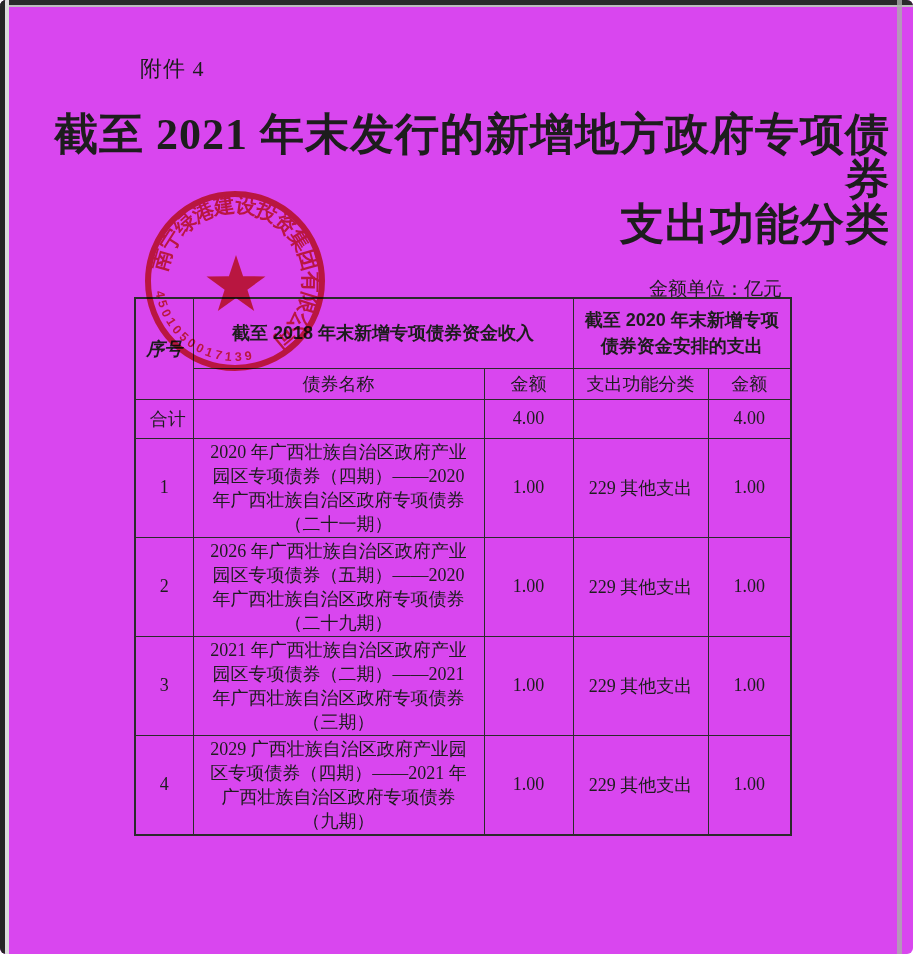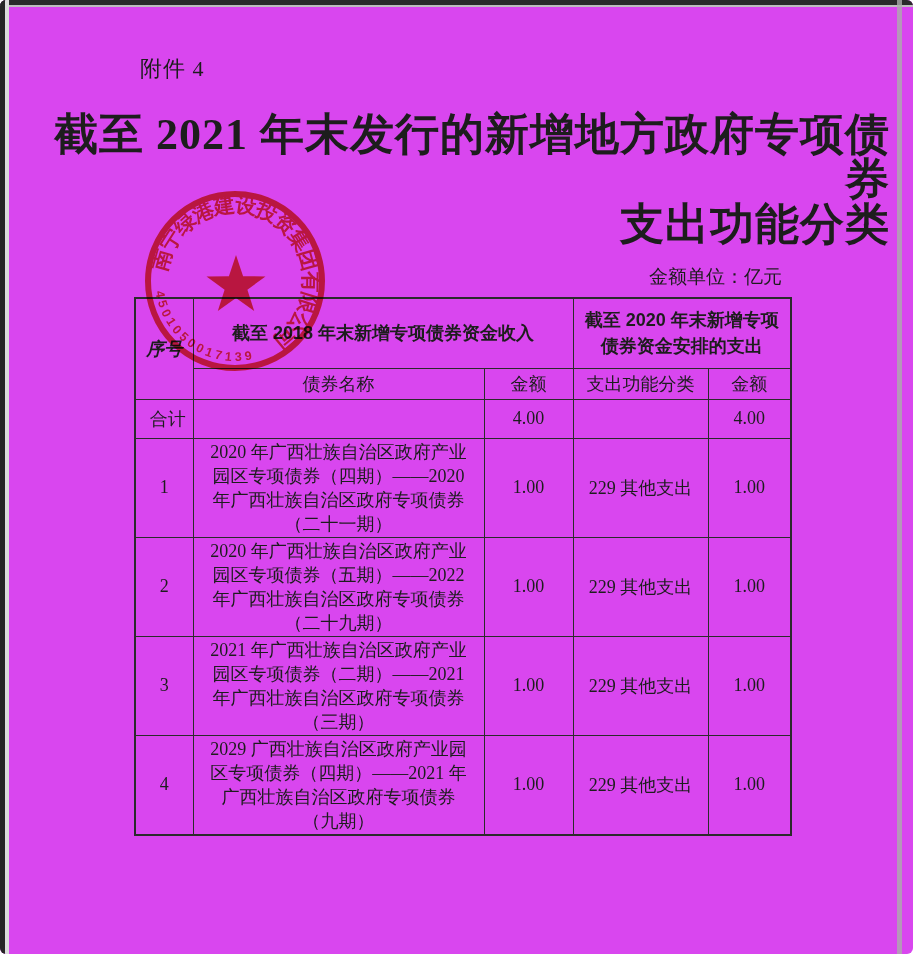--- a/index.html
+++ b/index.html
@@ -18,21 +18,21 @@
   .attachment {
     position:absolute; left:140px; top:54px; font-size:22px; letter-spacing:1px;
     font-family:"Liberation Serif", serif;
   }
   .title-block {
     position:absolute; left:40px; top:112px; width:850px; text-align:right;
     font-weight:bold; font-size:44px; line-height:45px;
     font-family:"Liberation Serif", serif; letter-spacing:1px;
   }
   .unit-note {
-    position:absolute; left:560px; top:264px; width:222px; text-align:right;
+    position:absolute; left:560px; top:276px; width:222px; text-align:right;
     font-size:19px; font-family:"Liberation Serif", serif;
   }
 
   table.bond-table {
     position:absolute; left:134px; top:297px; width:656px;
     border-collapse:collapse; table-layout:fixed;
     border:2px solid #2b2b2b;
   }
   table.bond-table td {
     border:1.5px solid #2b2b2b; vertical-align:middle; text-align:center;
@@ -101,21 +101,21 @@
       </tr>
       <tr class="datarow">
         <td>1</td>
         <td class="bond-cell">2020 年广西壮族自治区政府产业园区专项债券（四期）——2020 年广西壮族自治区政府专项债券（二十一期）</td>
         <td class="num-cell">1.00</td>
         <td class="class-cell">229 其他支出</td>
         <td class="num-cell">1.00</td>
       </tr>
       <tr class="datarow">
         <td>2</td>
-        <td class="bond-cell">2020 年广西壮族自治区政府产业园区专项债券（五期）——2022 年广西壮族自治区政府专项债券（二十九期）</td>
+        <td class="bond-cell">2026 年广西壮族自治区政府产业园区专项债券（五期）——2020 年广西壮族自治区政府专项债券（二十九期）</td>
         <td class="num-cell">1.00</td>
         <td class="class-cell">229 其他支出</td>
         <td class="num-cell">1.00</td>
       </tr>
       <tr class="datarow">
         <td>3</td>
         <td class="bond-cell">2021 年广西壮族自治区政府产业园区专项债券（二期）——2021 年广西壮族自治区政府专项债券（三期）</td>
         <td class="num-cell">1.00</td>
         <td class="class-cell">229 其他支出</td>
         <td class="num-cell">1.00</td>

